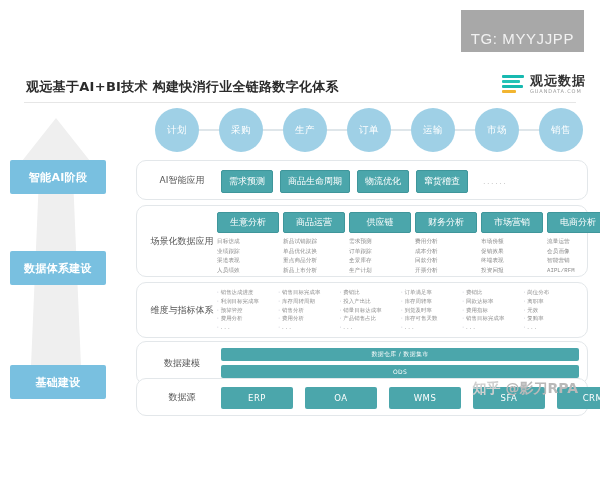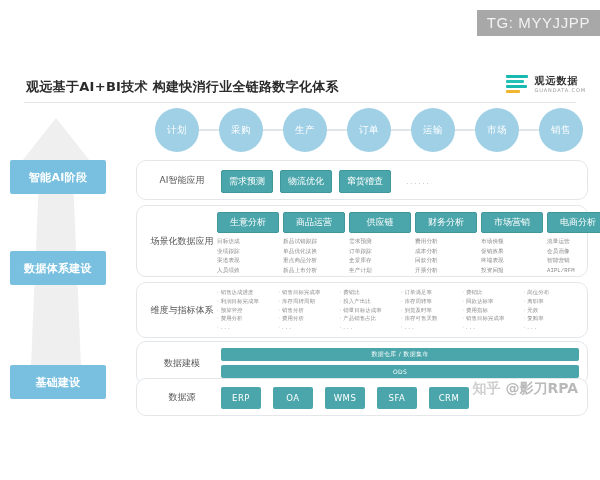--- a/index.html
+++ b/index.html
@@ -6,43 +6,43 @@
   body{
     width:600px;height:480px;overflow:hidden;
     background:#ffffff;
     font-family:"DejaVu Sans","Liberation Sans",sans-serif;
     position:relative;
   }
   .page{position:absolute;inset:0;background:#fff;}
 
   
   .tg-watermark{
-    position:absolute;top:10px;right:0;
+    position:absolute;top:10px;right:16px;
     background:#a8a8a8;color:#f2f2f2;
     font-size:15px;letter-spacing:.6px;
-    padding:4px 10px 5px 10px;
+    padding:20px 10px 5px 10px;
     font-family:"Liberation Sans",sans-serif;
   }
 
   
   .title{
     position:absolute;left:26px;top:78px;
     font-size:13px;color:#2b2b2b;font-weight:bold;
     letter-spacing:.3px;white-space:nowrap;
   }
   
   .logo{position:absolute;right:14px;top:74px;display:flex;align-items:center;gap:6px;}
   .logo-mark{width:22px;height:20px;position:relative;}
   .logo-mark i{position:absolute;left:0;height:3px;border-radius:1px;background:#17b9b0;display:block;}
   .logo-mark i:nth-child(1){top:1px;width:22px;}
   .logo-mark i:nth-child(2){top:6px;width:18px;background:#24c3b6;}
   .logo-mark i:nth-child(3){top:11px;width:21px;background:#17b9b0;}
   .logo-mark i:nth-child(4){top:16px;width:14px;background:#f2b530;}
   .logo-txt{line-height:1;}
-  .logo-cn{font-size:10px;color:#333;font-weight:bold;letter-spacing:1px;}
+  .logo-cn{font-size:13px;color:#333;font-weight:bold;letter-spacing:1px;}
   .logo-en{font-size:5px;color:#9a9a9a;letter-spacing:.9px;margin-top:2px;}
 
   .divider{position:absolute;left:24px;top:102px;width:552px;height:1px;background:#e6e6e6;}
 
   
   .arrow{
     position:absolute;left:22px;top:118px;width:68px;height:268px;
     background:#efefef;
     clip-path:polygon(50% 0%,100% 16%,74% 16%,88% 100%,12% 100%,26% 16%,0 16%);
   }
@@ -112,21 +112,21 @@
   
   .model-bars{position:absolute;left:84px;top:6px;right:8px;}
   .bar{
     background:#4ba6ab;color:#fff;font-size:6px;height:13px;border-radius:2px;
     display:flex;align-items:center;justify-content:center;margin-bottom:4px;letter-spacing:.3px;
   }
 
   
   .src-chips{position:absolute;left:84px;top:8px;display:flex;gap:12px;}
   .src{
-    background:#4ba6ab;color:#fff;font-size:8.5px;width:40px;height:22px;
+    background:#4ba6ab;color:#fff;font-size:8.5px;width:72px;height:22px;
     display:flex;align-items:center;justify-content:center;border-radius:2px;letter-spacing:.5px;
   }
 
   
   .wm-zhihu{
     position:absolute;right:22px;bottom:82px;
     font-size:14px;color:#b9b9b9;font-weight:bold;white-space:nowrap;margin-top:15px;
   }
   .wm-zhihu .zh{color:#cfcfcf;}
   .wm-site{
@@ -174,20 +174,21 @@
     <div class="node" style="left:192px">订单</div>
     <div class="node" style="left:256px">运输</div>
     <div class="node" style="left:320px">市场</div>
     <div class="node" style="left:384px">销售</div>
   </div>
 
   <div class="panel p-ai">
     <div class="rowlabel">AI智能应用</div>
     <div class="ai-chips">
       <span class="chip">需求预测</span>
+      <span class="chip">商品生命周期</span>
       <span class="chip">物流优化</span>
       <span class="chip">窜货稽查</span>
       <span class="dots">......</span>
     </div>
   </div>
 
   <div class="panel p-scene">
     <div class="rowlabel">场景化数据应用</div>
     <div class="scene-grid">
       <div class="scene-col">

